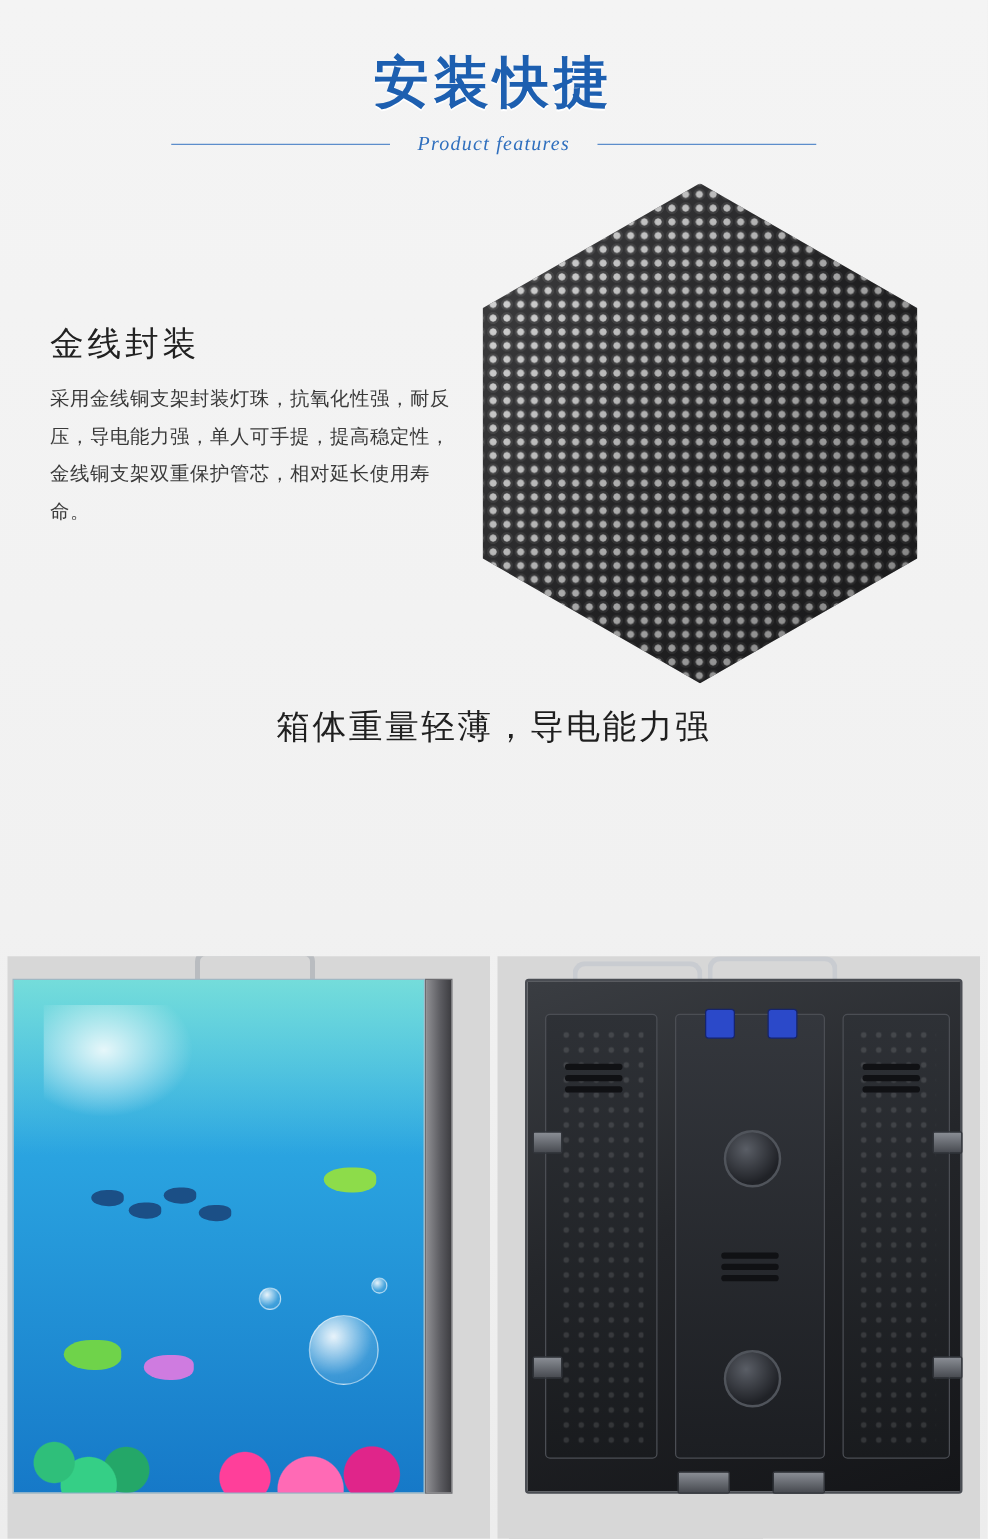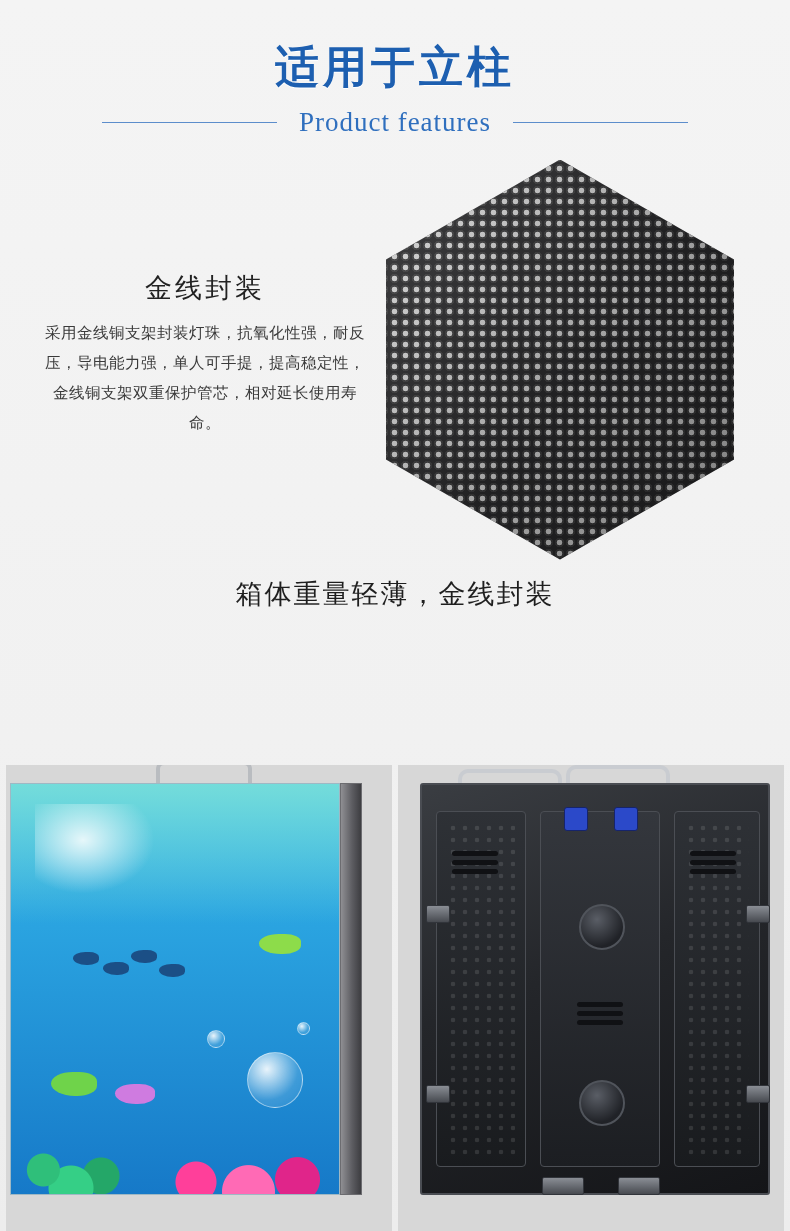--- a/index.html
+++ b/index.html
@@ -42,39 +42,40 @@
     margin-top: 14px;
   }
   .header-rule {
     height: 1px;
     width: 175px;
     background: #2a6bbd;
     opacity: 0.75;
   }
   .header-sub {
     font-family: "Liberation Serif", serif;
-    font-size: 27px;
+    font-style: italic;
+    font-size: 16px;
     color: #2f6fbe;
     letter-spacing: 1px;
     padding: 0 22px;
     white-space: nowrap;
   }
 
   
   .feature-one {
     position: relative;
     height: 420px;
     margin-top: 14px;
   }
   .f1-text {
     position: absolute;
     left: 40px;
     top: 118px;
     width: 330px;
-    text-align: center;
+    text-align: left;
   }
   .f1-title {
     font-size: 27px;
     color: #222222;
     letter-spacing: 3px;
     margin: 0 0 12px 0;
     font-weight: normal;
   }
   .f1-body {
     font-size: 15.5px;
@@ -306,21 +307,21 @@
     background-size: 12px 12px;
     border-radius: 3px;
   }
 </style>
 </head>
 <body>
 
 <div class="page">
 
   <div class="header">
-    <h1 class="header-title">适用于立柱</h1>
+    <h1 class="header-title">安装快捷</h1>
     <div class="header-sub-row">
       <div class="header-rule"></div>
       <div class="header-sub">Product features</div>
       <div class="header-rule"></div>
     </div>
   </div>
 
   <div class="feature-one">
     <div class="f1-text">
       <h2 class="f1-title">金线封装</h2>
@@ -329,21 +330,21 @@
 
     <div class="hex-wrap">
       <div class="hex">
         <div class="hex-dots"></div>
         <div class="hex-shade"></div>
       </div>
     </div>
   </div>
 
   <div class="feature-two">
-    <h2 class="f2-title">箱体重量轻薄，金线封装</h2>
+    <h2 class="f2-title">箱体重量轻薄，导电能力强</h2>
   </div>
 
   <div class="photos">
 
     <div class="photo">
       <div class="handle" style="left:150px; top:-4px;"></div>
       <div class="cab-left">
         <div class="sea-top"></div>
         <div class="sea-glow"></div>
 

